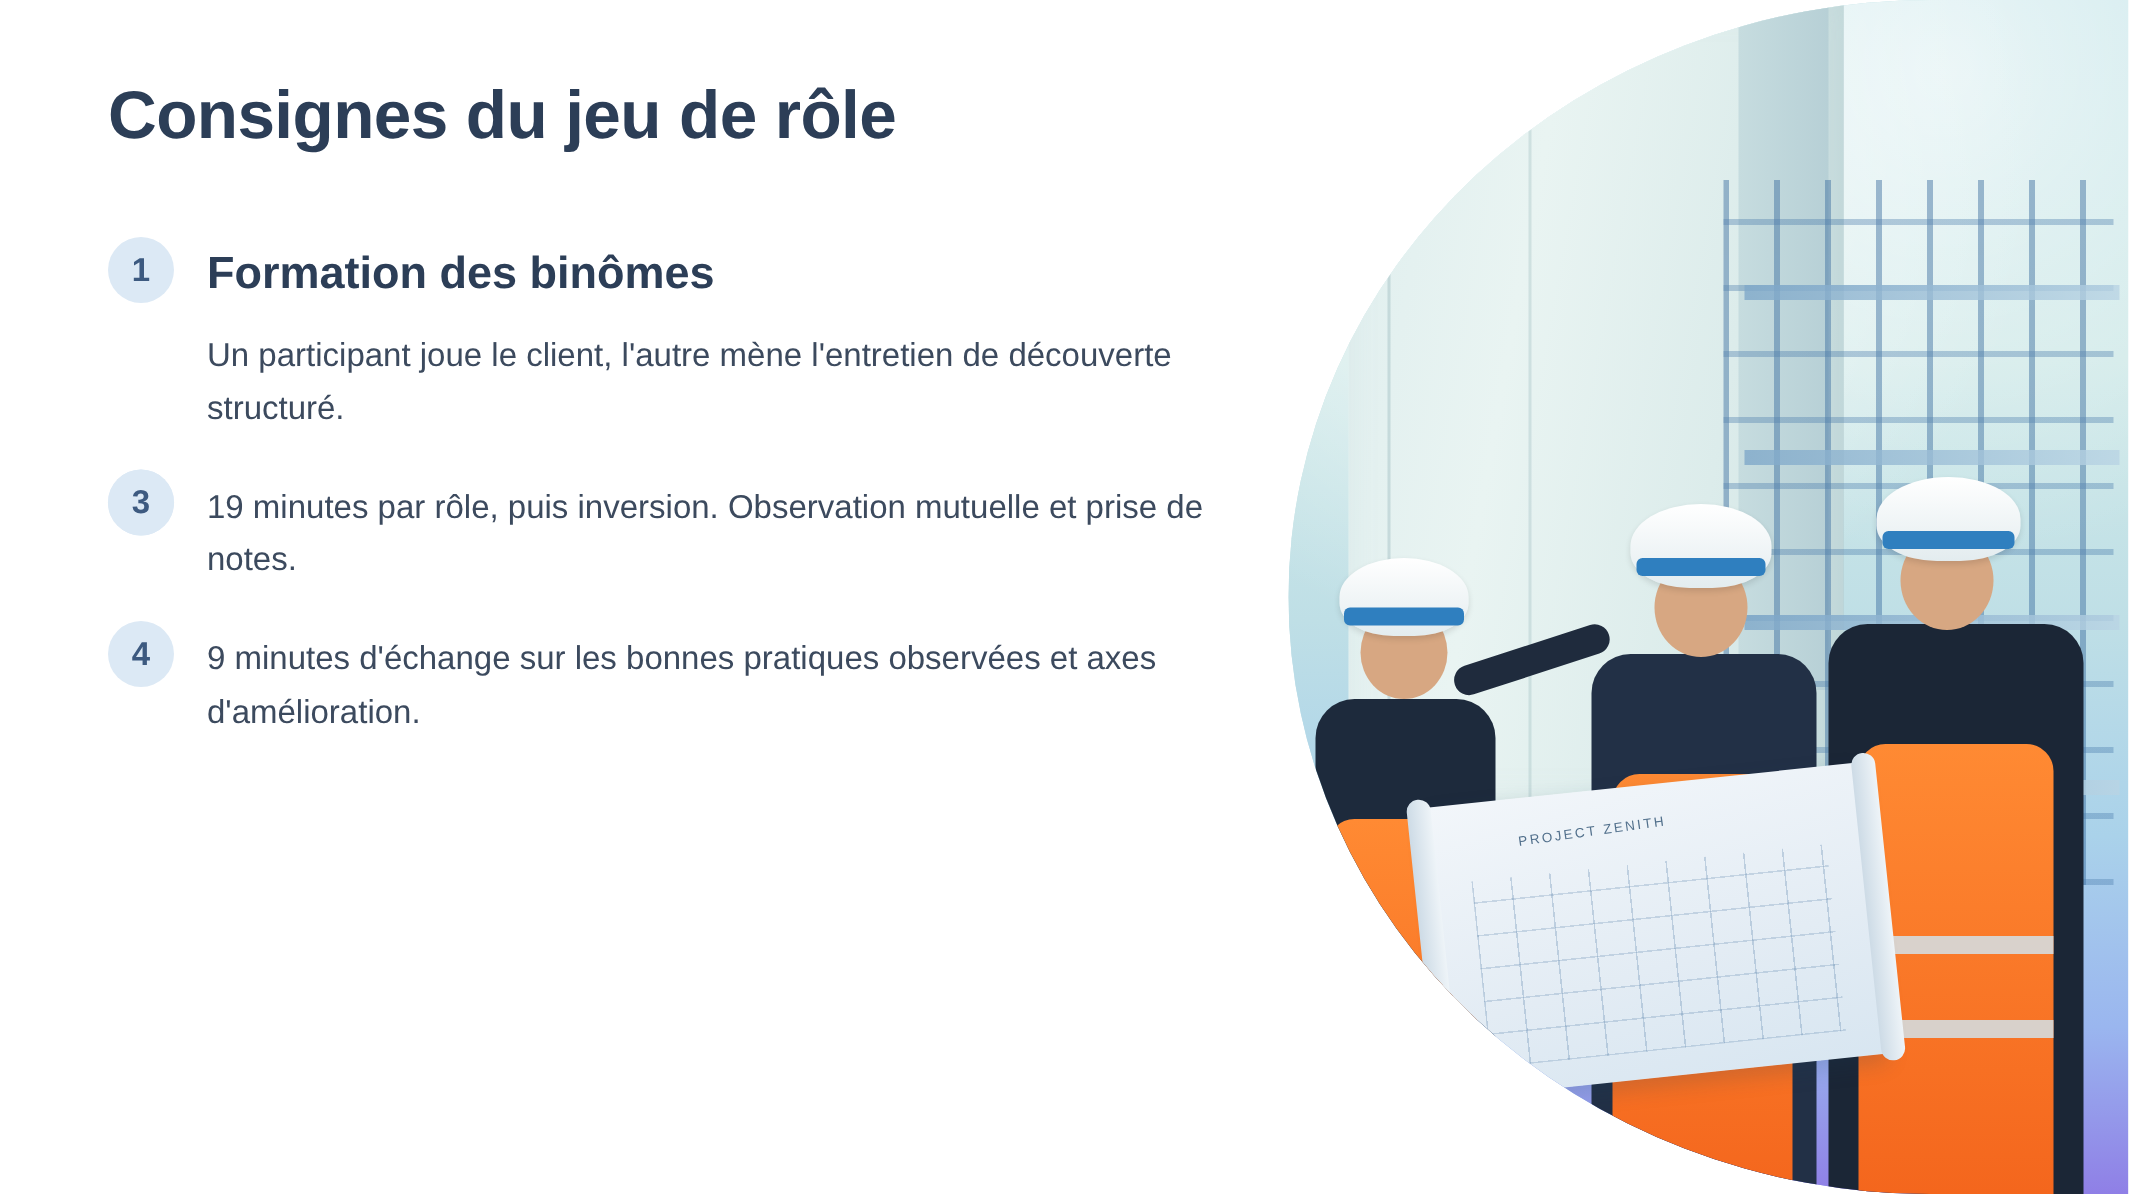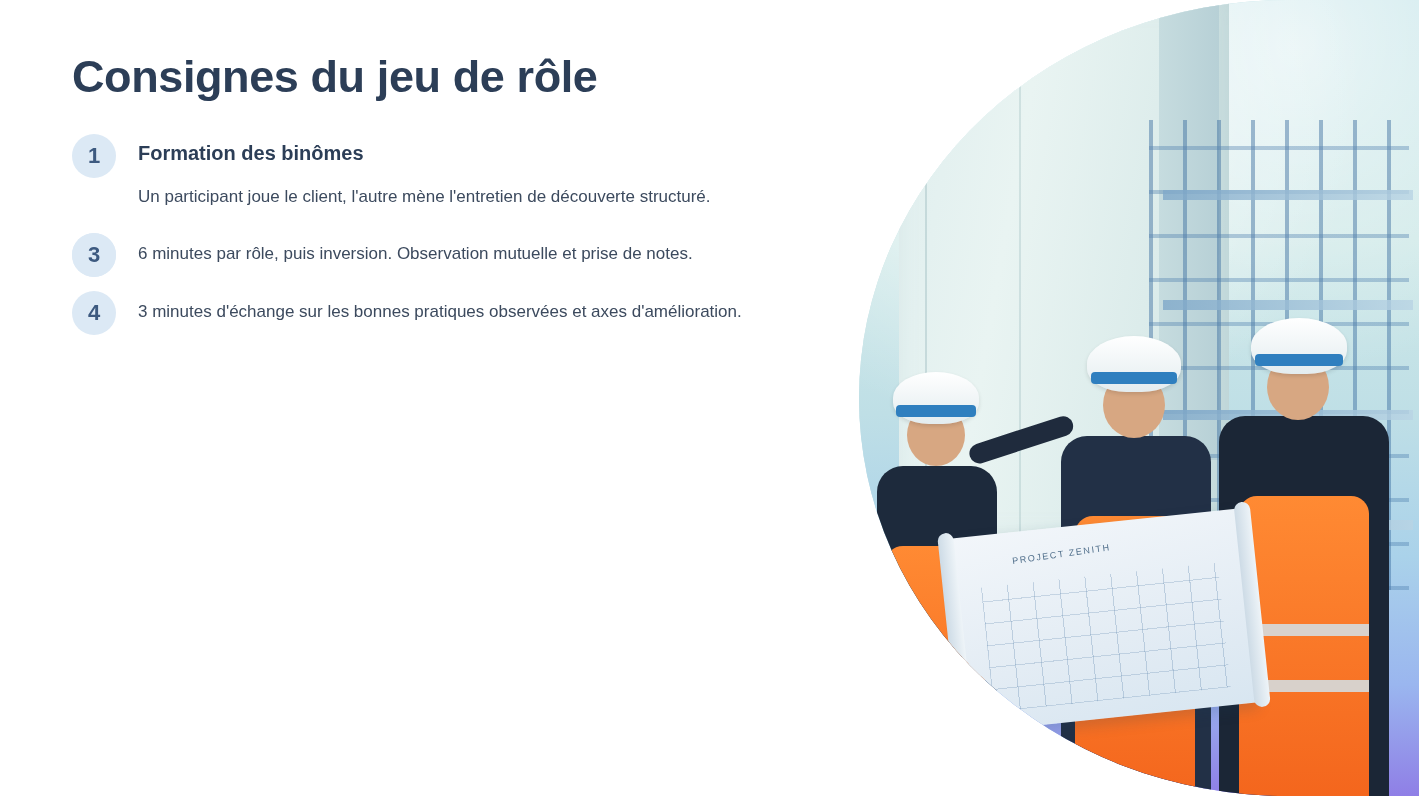--- a/index.html
+++ b/index.html
@@ -24,21 +24,21 @@
     left: 72px;
     top: 52px;
     width: 760px;
   }
   .title {
     font-size: 45px;
     font-weight: bold;
     color: #2c3e57;
     letter-spacing: -0.4px;
     line-height: 1.1;
-    margin-bottom: 39px;
+    margin-bottom: 63px;
     white-space: nowrap;
   }
 
   .steps { display: block; }
   .step {
     position: relative;
     padding-left: 66px;
     margin-bottom: 30px;
   }
   .step:last-child { margin-bottom: 0; }
@@ -53,28 +53,28 @@
     background: #dce9f5;
     color: #3d5a80;
     font-size: 22px;
     font-weight: bold;
     display: flex;
     align-items: center;
     justify-content: center;
     line-height: 1;
   }
   .step-title {
-    font-size: 20px;
+    font-size: 30px;
     font-weight: bold;
     color: #2c3e57;
     line-height: 1.2;
     margin-bottom: 18px;
   }
   .step-desc {
-    font-size: 17px;
+    font-size: 22px;
     color: #3c4a5e;
     line-height: 1.62;
     max-width: 700px;
   }
 
   
   .photo-panel {
     position: absolute;
     right: 0;
     top: 0;
@@ -241,26 +241,26 @@
         <div class="step-title">Formation des binômes</div>
         <div class="step-desc">Un participant joue le client, l'autre mène l'entretien de découverte structuré.</div>
       </div>
 
       <div class="step">
         <div class="badge">2</div>
       </div>
 
       <div class="step">
         <div class="badge">3</div>
-        <div class="step-desc">6 minutes par rôle, puis inversion. Observation mutuelle et prise de notes.</div>
+        <div class="step-desc">19 minutes par rôle, puis inversion. Observation mutuelle et prise de notes.</div>
       </div>
 
       <div class="step">
         <div class="badge">4</div>
-        <div class="step-desc">3 minutes d'échange sur les bonnes pratiques observées et axes d'amélioration.</div>
+        <div class="step-desc">9 minutes d'échange sur les bonnes pratiques observées et axes d'amélioration.</div>
       </div>
 
     </div>
   </div>
 
   <div class="photo-panel">
     <div class="sky"></div>
     <div class="building"></div>
     <div class="building-edge"></div>
 

